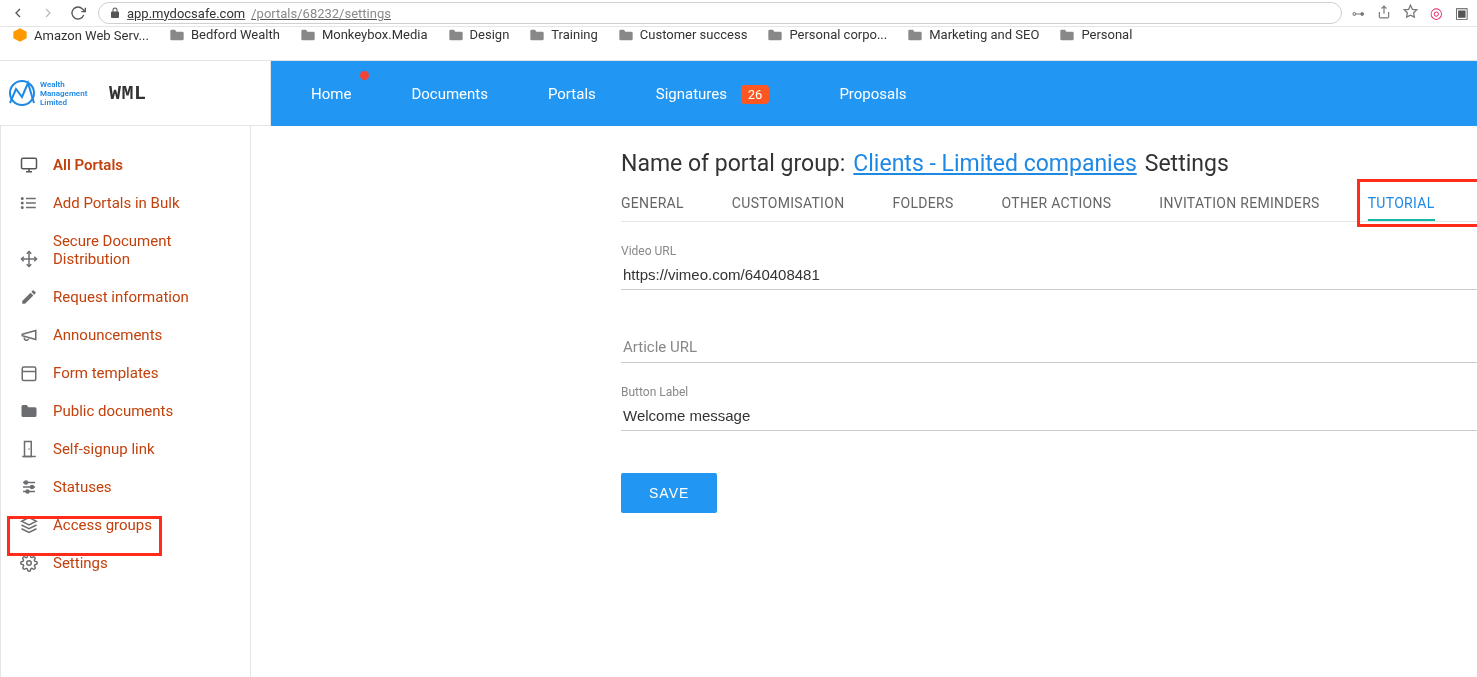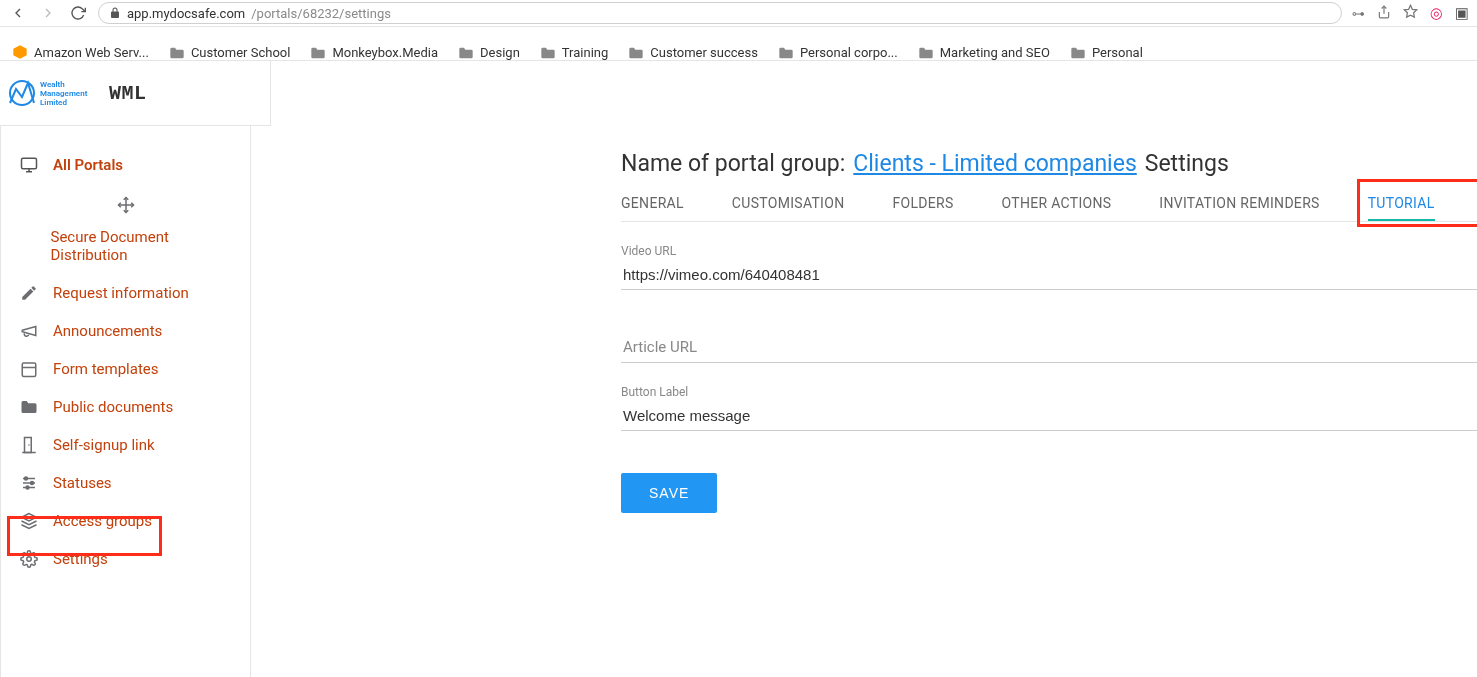--- a/index.html
+++ b/index.html
@@ -1,25 +1,25 @@
 <!DOCTYPE html>
 <html><head>
 <meta charset="utf-8">
 <style>
   * { box-sizing: border-box; margin: 0; padding: 0; }
   body { font-family: -apple-system, BlinkMacSystemFont, "Segoe UI", Roboto, Helvetica, Arial, sans-serif; font-size: 14px; color: #333; background:#fff; width:1477px; }
   .browser-top { height:27px; display:flex; align-items:center; padding:0 8px; gap:10px; border-bottom:1px solid #e5e5e5; }
   .nav-btn { width:20px; height:20px; display:flex; align-items:center; justify-content:center; color:#555; cursor:pointer; }
-  .address-wrap { flex:1; display:flex; align-items:center; border:1px solid #d0d0d0; border-radius:14px; height:22px; padding:0 10px; font-size:13px; color:#555; gap:6px; }
+  .address-wrap { flex:1; display:flex; align-items:center; border:1px solid #d0d0d0; border-radius:14px; height:22px; padding:0 10px; font-size:13px; color:#555; gap:6px;text-decoration:underline; }
   .addr-grey { color:#8a8a8a; }
   .addr-black { color:#333; }
   .lock-icon { width:12px; height:12px; }
   .tool-icons { display:flex; align-items:center; gap:12px; color:#555; font-size:14px; }
 
-  .bookmarks-bar { height:34px; display:flex; align-items:flex-end; padding:0 12px; gap:20px; border-bottom:1px solid #e5e5e5; font-size:13px; color:#333; }
+  .bookmarks-bar { height:34px; display:flex; align-items:flex-start; padding:0 12px; gap:20px; border-bottom:1px solid #e5e5e5; font-size:13px; color:#333; }
   .bm-item { display:flex; align-items:center; gap:6px; cursor:pointer; }
   .folder-ico { width:16px; height:14px; }
   .aws-ico { width:16px; height:16px; }
 
   .app { display:flex; height:616px; border-left:1px solid #e5e5e5;}
   .brand-block { width:271px; height:65px; border-bottom:1px solid #e5e5e5; border-right:1px solid #e5e5e5; display:flex; align-items:center; padding:0 8px; gap:6px; }
   .brand-text { font-weight:600; font-size:20px; letter-spacing:0.5px;font-family:Liberation Mono, monospace; }
   .brand-logo { width:95px; height:36px; }
 
   .topnav { flex:1; height:65px; background:#2196f3; display:flex; align-items:center; padding:0 40px; gap:60px; color:#fff; font-size:15px; }
@@ -103,21 +103,21 @@
   <div class="bm-item">
     <svg class="aws-ico" viewBox="0 0 24 24">
         <polygon points="12,2 22,7 22,17 12,22 2,17 2,7" fill="#ff9900"></polygon>
       </svg>
     <span>Amazon Web Serv...</span>
   </div>
   <div class="bm-item">
       <svg class="folder-ico" viewBox="0 0 24 20" fill="#888">
         <path d="M2 4a2 2 0 0 1 2-2h5l2 3h9a2 2 0 0 1 2 2v9a2 2 0 0 1-2 2H4a2 2 0 0 1-2-2V4z"></path>
       </svg>
-      <span>Customer School</span>
+      <span>Bedford Wealth</span>
     </div>
   <div class="bm-item">
       <svg class="folder-ico" viewBox="0 0 24 20" fill="#888">
         <path d="M2 4a2 2 0 0 1 2-2h5l2 3h9a2 2 0 0 1 2 2v9a2 2 0 0 1-2 2H4a2 2 0 0 1-2-2V4z"></path>
       </svg>
       <span>Monkeybox.Media</span>
     </div>
   <div class="bm-item">
       <svg class="folder-ico" viewBox="0 0 24 20" fill="#888">
         <path d="M2 4a2 2 0 0 1 2-2h5l2 3h9a2 2 0 0 1 2 2v9a2 2 0 0 1-2 2H4a2 2 0 0 1-2-2V4z"></path>
@@ -162,37 +162,63 @@
       <g>
         <polyline points="2,28 8,14 14,22 20,8 26,28" fill="none" stroke="#1e88e5" stroke-width="2"></polyline>
         <circle cx="14" cy="18" r="12" fill="none" stroke="#1e88e5" stroke-width="2"></circle>
       </g>
       <text x="32" y="12" font-size="8" fill="#1e88e5" font-weight="600">Wealth</text>
       <text x="32" y="21" font-size="8" fill="#1e88e5" font-weight="600">Management</text>
       <text x="32" y="30" font-size="8" fill="#1e88e5" font-weight="600">Limited</text>
     </svg>
     <span class="brand-text">WML</span>
   </div>
+  <div class="topnav">
+    <div class="topnav-item">
+      <span>Home</span>
+      <span class="red-dot"></span>
+    </div>
+    <div class="topnav-item"><span>Documents</span></div>
+    <div class="topnav-item"><span>Portals</span></div>
+    <div class="topnav-item">
+      <span>Signatures</span>
+      <span class="badge">26</span>
+    </div>
+    <div class="topnav-item" style="margin-left:10px;"><span>Proposals</span></div>
+  </div>
 </div>
 
 <div class="app">
   <div class="sidebar sidebar-wrap">
     <div class="side-item header">
       <span class="icon-wrap">
           <svg width="20" height="18" viewBox="0 0 24 24" fill="none" stroke="#555" stroke-width="2">
             <rect x="2" y="3" width="20" height="14" rx="2"></rect>
             <line x1="8" y1="21" x2="16" y2="21"></line>
             <line x1="12" y1="17" x2="12" y2="21"></line>
           </svg>
         </span>
       <span>All Portals</span>
     </div>
 
-
-    <div class="side-item" style="align-items:center;flex-direction:column;">
+    <div class="side-item">
+      <span class="icon-wrap">
+          <svg width="18" height="18" viewBox="0 0 24 24" fill="none" stroke="#6b6d70" stroke-width="2">
+            <line x1="8" y1="6" x2="21" y2="6"></line>
+            <line x1="8" y1="12" x2="21" y2="12"></line>
+            <line x1="8" y1="18" x2="21" y2="18"></line>
+            <circle cx="3" cy="6" r="1"></circle>
+            <circle cx="3" cy="12" r="1"></circle>
+            <circle cx="3" cy="18" r="1"></circle>
+          </svg>
+        </span>
+      <span>Add Portals in Bulk</span>
+    </div>
+
+    <div class="side-item" style="align-items:flex-end;">
       <span class="icon-wrap" style="margin-top:2px;">
           <svg width="18" height="18" viewBox="0 0 24 24" fill="none" stroke="#6b6d70" stroke-width="2">
             <polyline points="5 9 2 12 5 15"></polyline>
             <polyline points="9 5 12 2 15 5"></polyline>
             <polyline points="15 19 12 22 9 19"></polyline>
             <polyline points="19 9 22 12 19 15"></polyline>
             <line x1="2" y1="12" x2="22" y2="12"></line>
             <line x1="12" y1="2" x2="12" y2="22"></line>
           </svg>
         </span>

